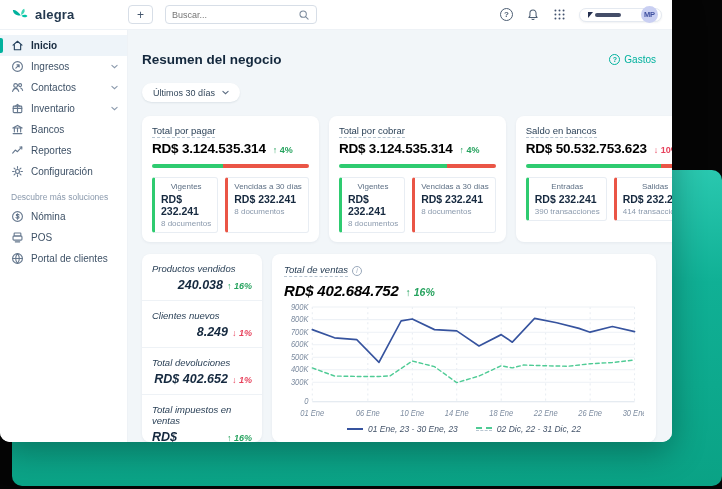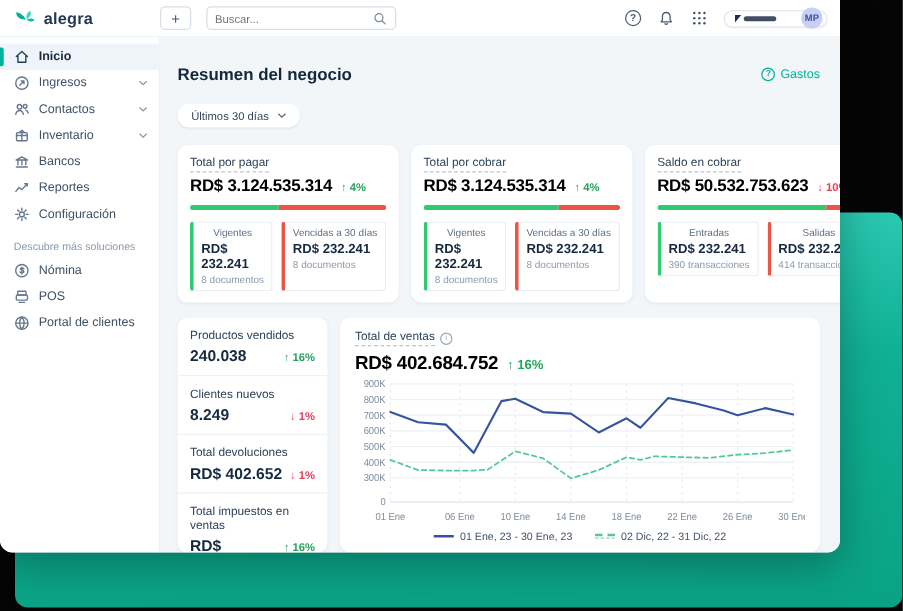--- a/index.html
+++ b/index.html
@@ -72,26 +72,26 @@
   .delta.up { color:#27a35f; } .delta.down { color:#e7425c; }
   .bar { display:flex; height:4px; border-radius:2px; overflow:hidden; margin-top:8px; }
   .bar-g { background:#2ecb70; } .bar-r { background:#ea5546; flex:1; }
   .subs { display:grid; grid-template-columns:1fr 1fr; gap:7px; margin-top:9px; }
   .sub { border:1px solid #e8edf3; border-left:3px solid #2ecb70; border-radius:3px; padding:4px 6px; background:#fff; }
   .sub.red { border-left-color:#ea5546; }
   .sub-l { font-size:8px; color:#5d6f84; white-space:nowrap;text-align:center; }
   .sub-v { font-size:10.5px; font-weight:700; color:#16293f; margin-top:2px; }
   .sub-c { font-size:8px; color:#8b9aad; margin-top:2px; white-space:nowrap; }
 
-  .bottom-row { display:flex; gap:10px; margin-top:12px; height:188px; }
+  .bottom-row { display:flex; gap:10px; margin-top:12px; height:188px;font-style:italic; }
   .stats-card { width:120px; flex:0 0 120px; padding:0; }
   .stat { padding:9px 10px 8px; }
   .stat + .stat { border-top:1px solid #eef2f6; }
   .stat-l { font-size:9.5px; color:#2c4258; }
-  .stat-row { display:flex; justify-content:space-between; align-items:baseline; margin-top:4px; gap:4px; }
+  .stat-row { display:flex; justify-content:flex-end; align-items:baseline; margin-top:4px; gap:4px; }
   .stat-v { font-size:12.5px; font-weight:700; color:#15293f; }
 
   .chart-card { flex:1; padding:10px 12px 5px; display:flex; flex-direction:column; }
   .chart-title-row { display:flex; align-items:center; gap:4px; font-size:9.5px; color:#2c4258; }
   .info-dot { width:10px; height:10px; border:1px solid #9aa9bb; border-radius:50%; color:#9aa9bb;
     font-size:6.5px; display:flex; align-items:center; justify-content:center; cursor:pointer; }
   .chart-svg { display:block; width:100%; margin-top:3px; flex:1; }
   .legend { display:flex; justify-content:center; gap:18px; font-size:8.5px; color:#44546a; padding:2px 0 3px; }
   .leg-item { display:flex; align-items:center; gap:5px; }
   .leg-sample { width:16px; height:0; border-top:2px solid; }
@@ -341,21 +341,21 @@
     <div class="sub-c">8 documentos</div>
   </div>
                 <div class="sub red">
     <div class="sub-l">Vencidas a 30 días</div>
     <div class="sub-v">RD$ 232.241</div>
     <div class="sub-c">8 documentos</div>
   </div>
               </div>
   </div>
             <div class="card">
-    <div class="card-title"><span class="dashed t">Saldo en cobrar</span></div>
+    <div class="card-title"><span class="dashed t">Saldo en bancos</span></div>
     <div class="val-row">
       <span class="big v">RD$ 50.532.753.623</span>
       <span class="delta d down">↓ 10%</span>
     </div>
     <div class="bar">
       <span class="bar-g" style="width: 80%;"></span>
       <span class="bar-r"></span>
     </div>
     <div class="subs">
                 <div class="sub green">

